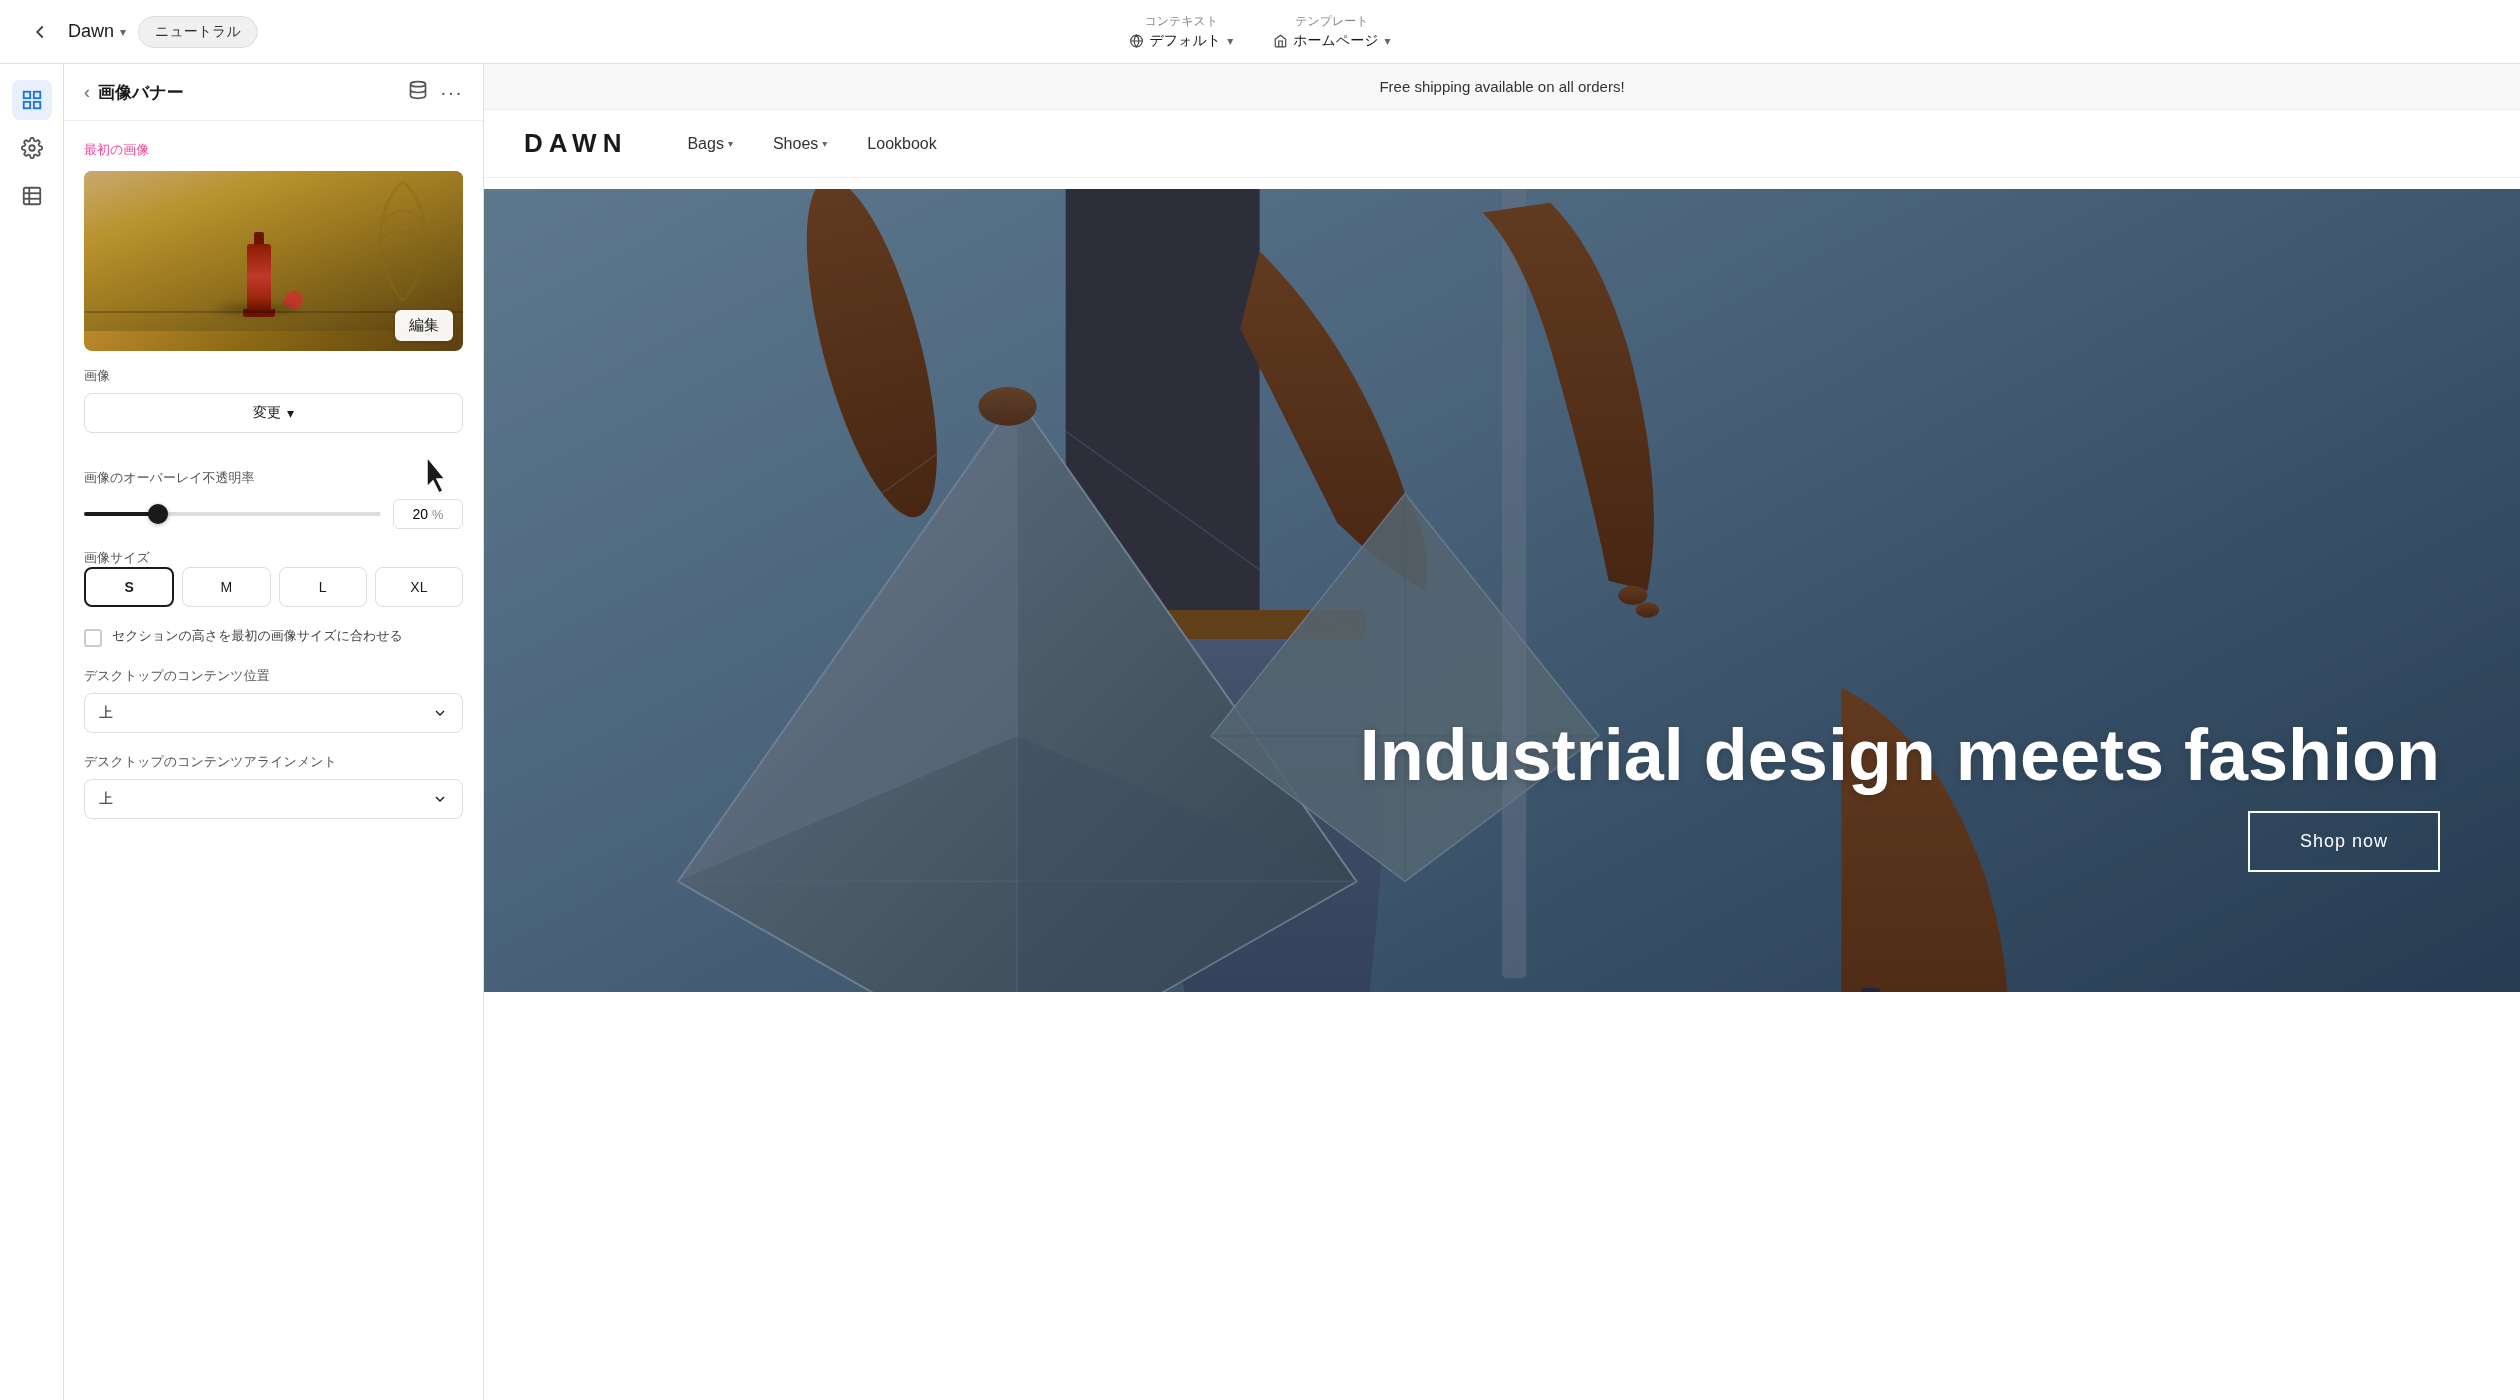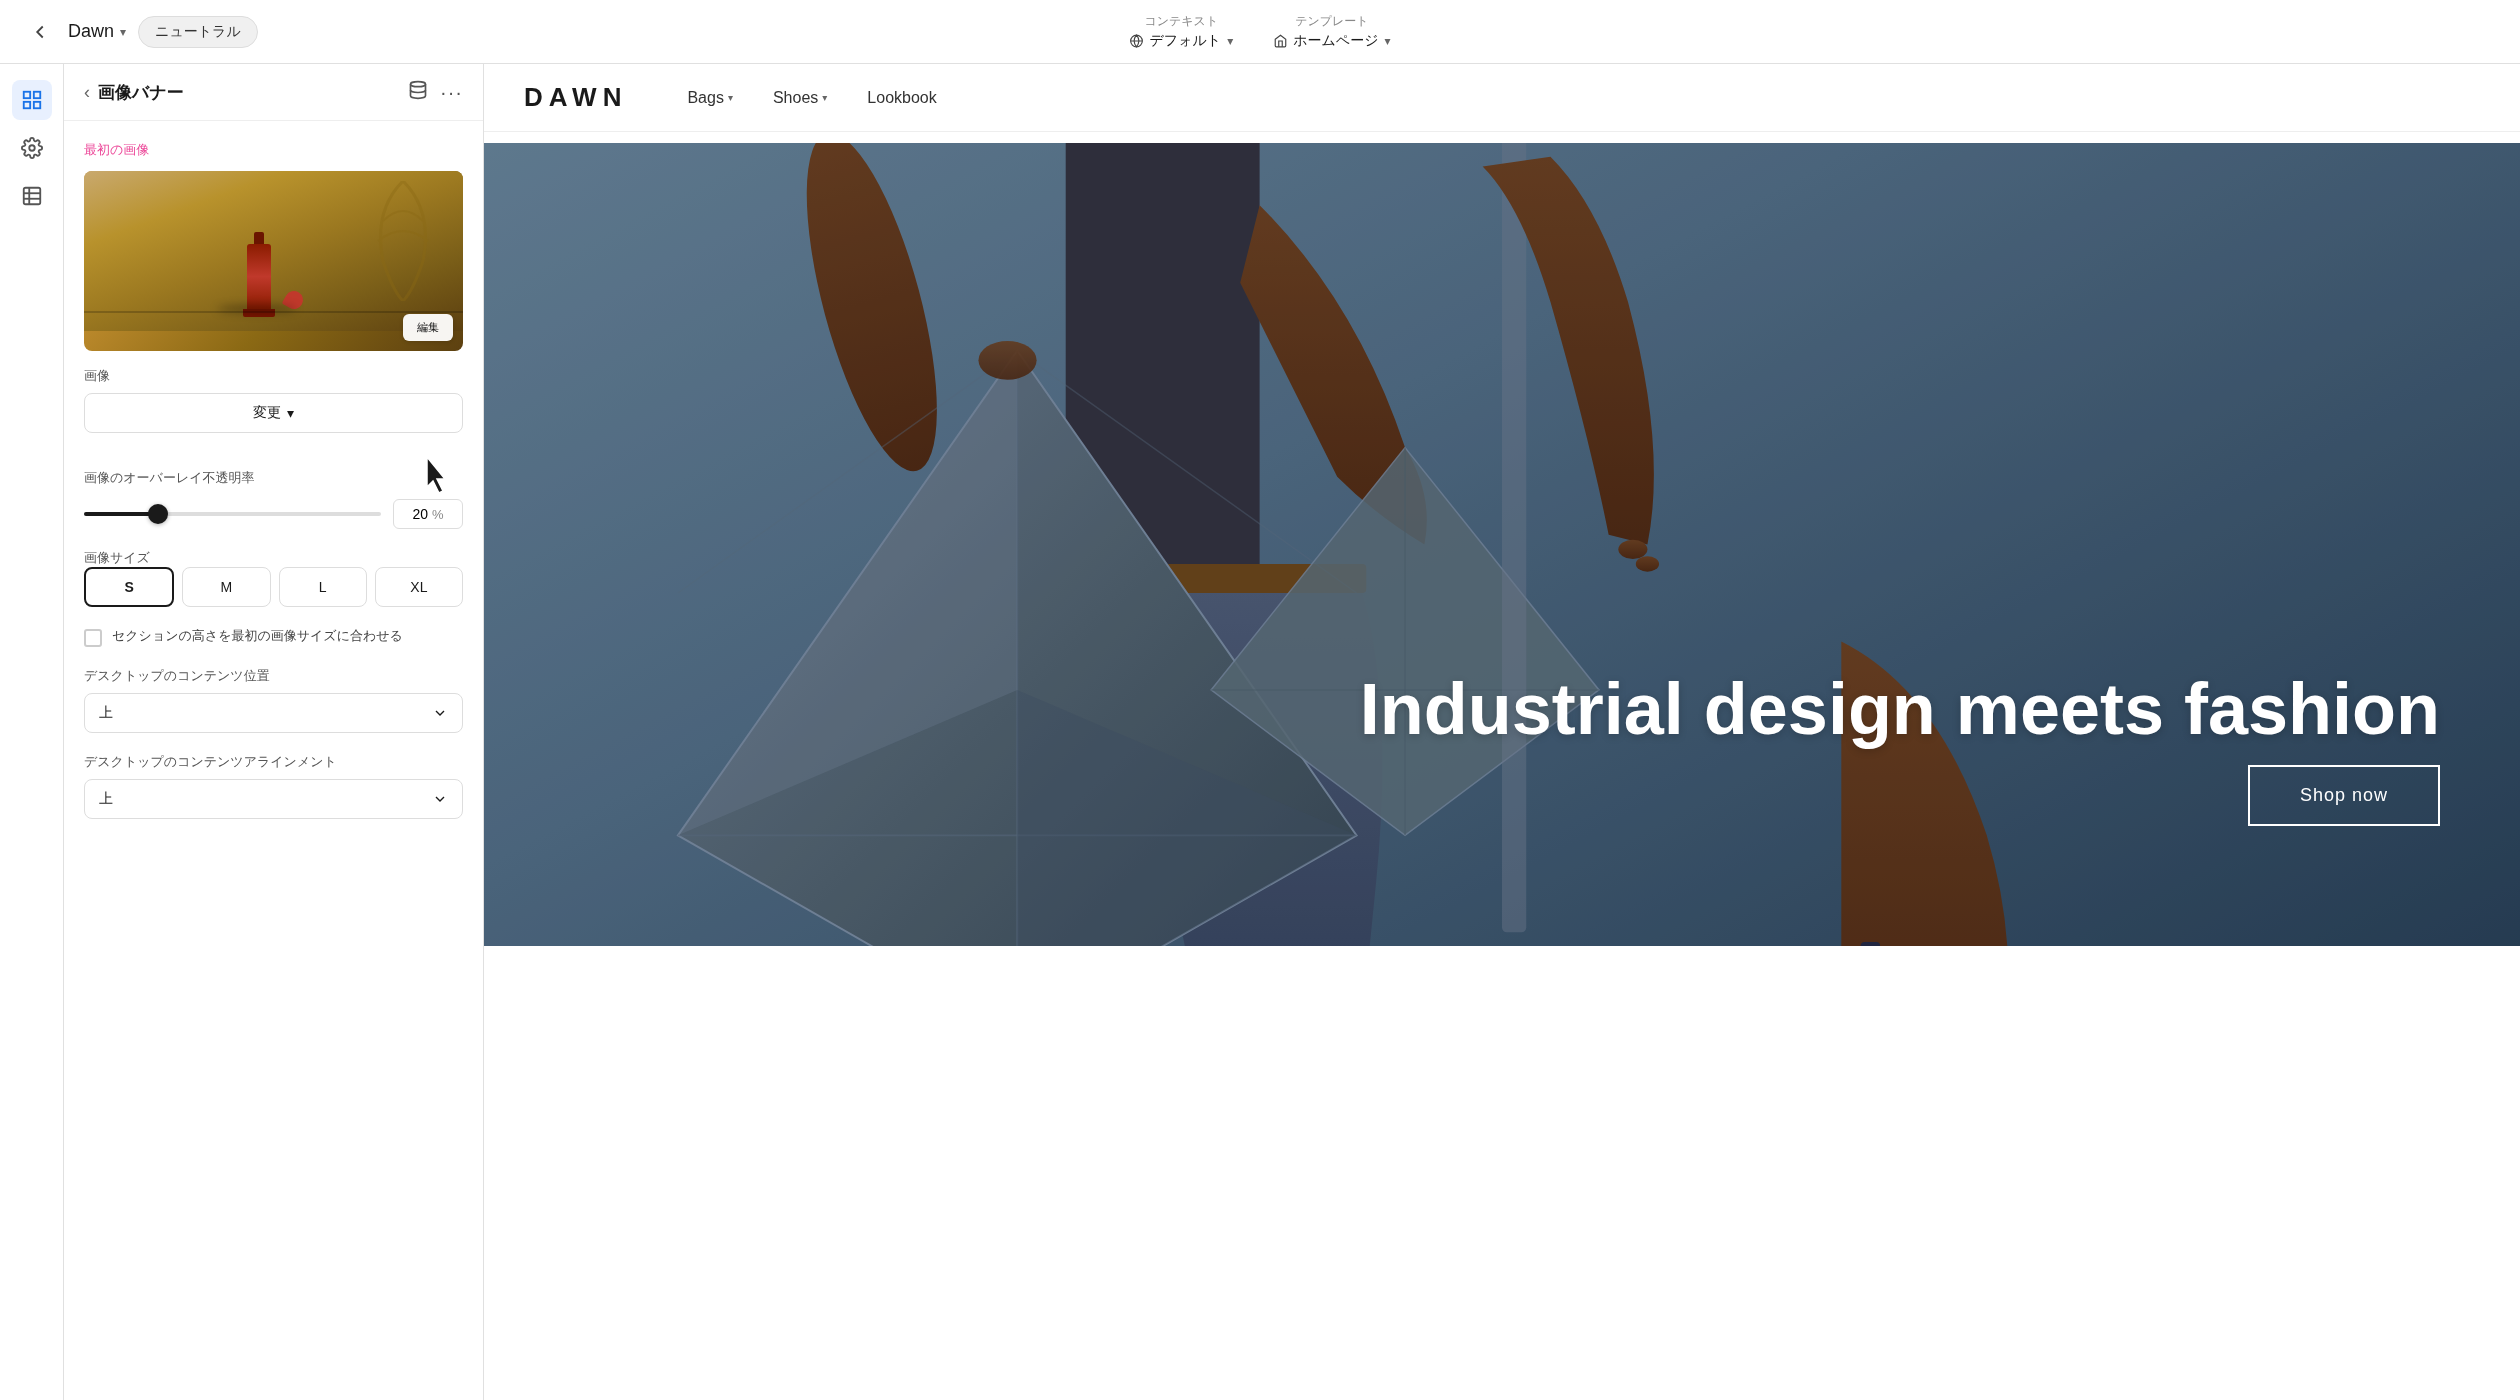--- a/index.html
+++ b/index.html
@@ -196,21 +196,21 @@
       position: relative;
     }
     .edit-btn {
       position: absolute;
       bottom: 10px;
       right: 10px;
       background: rgba(255,255,255,0.95);
       border: none;
       border-radius: 6px;
       padding: 6px 14px;
-      font-size: 11px;
+      font-size: 15px;
       font-weight: 500;
       cursor: pointer;
       color: #1a1a1a;
       box-shadow: 0 1px 4px rgba(0,0,0,0.15);
     }
 
     .field-label {
       font-size: 13px;
       color: #555;
       margin-bottom: 8px;
@@ -645,20 +645,23 @@
           <polyline points="6 9 12 15 18 9"></polyline>
         </svg>
       </div>
     </div>
 
   </div>
 
   <div class="preview-area">
     <div class="store-preview">
 
+      <div class="store-top-bar">
+        <span>Free shipping available on all orders!</span>
+      </div>
 
       <div class="store-nav">
         <span class="store-logo">DAWN</span>
         <div class="nav-item">
           <span>Bags</span>
           <span class="nav-chevron">▾</span>
         </div>
         <div class="nav-item">
           <span>Shoes</span>
           <span class="nav-chevron">▾</span>

